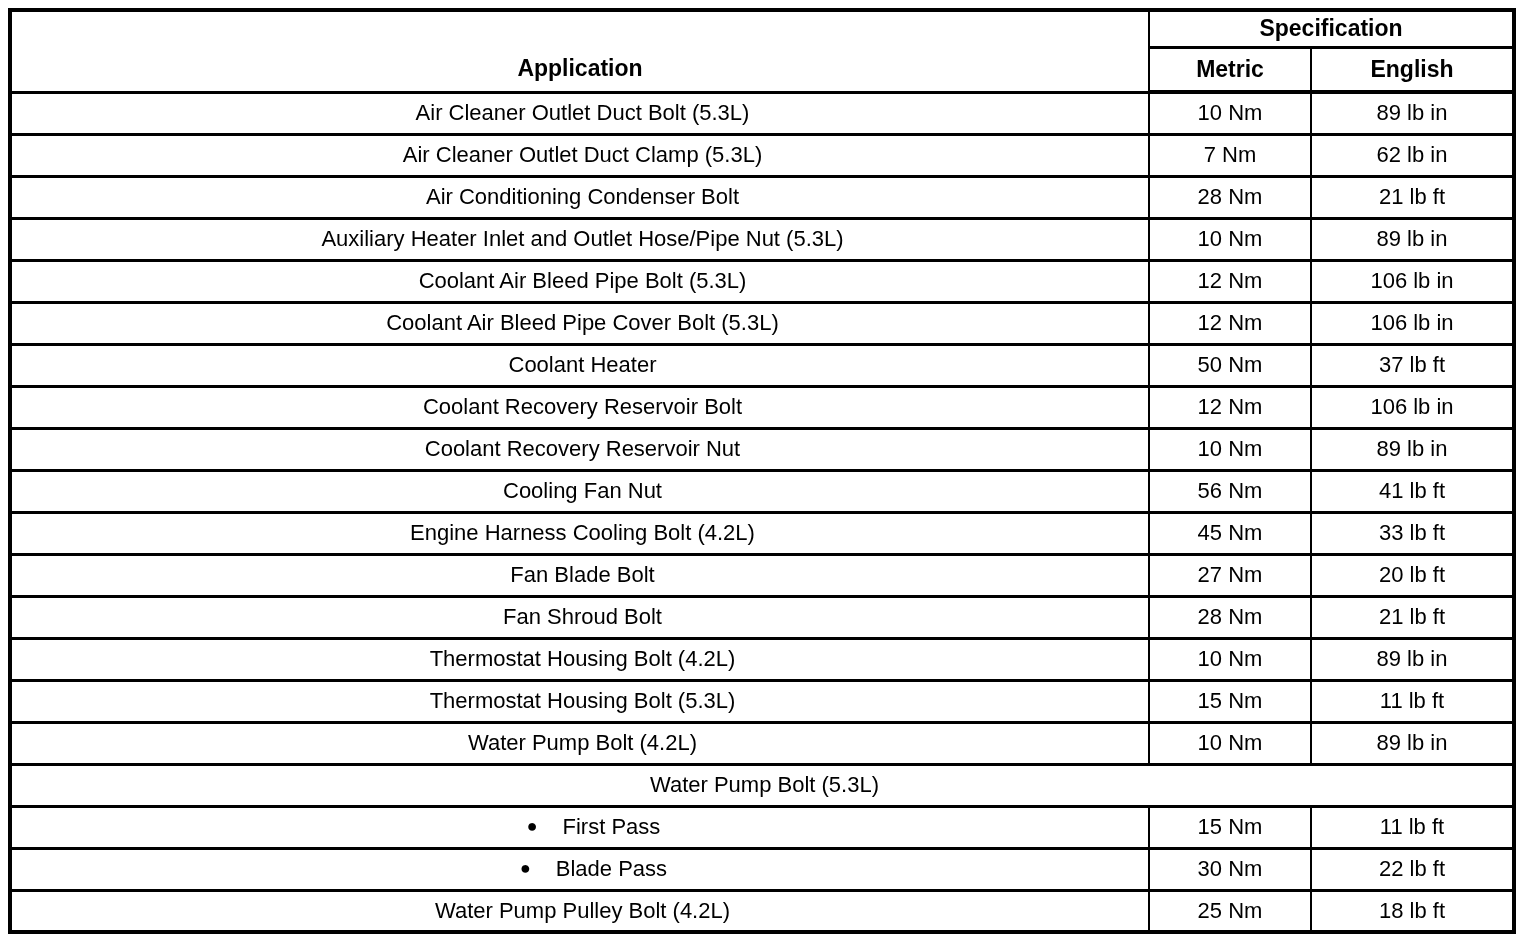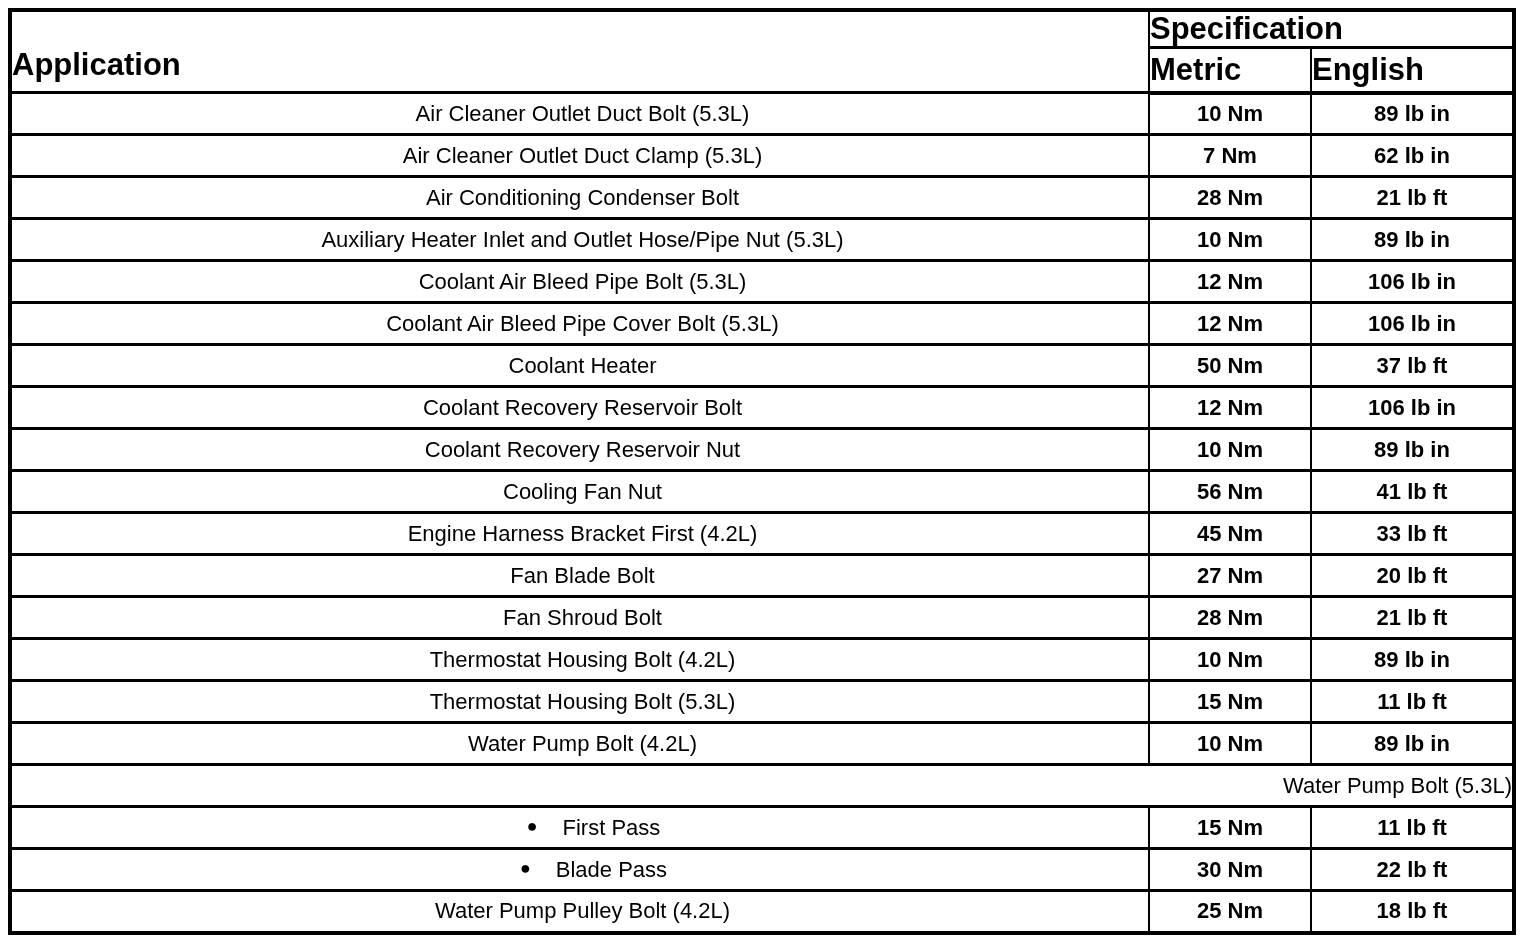--- a/index.html
+++ b/index.html
@@ -35,43 +35,42 @@
   th, td {
     border-style: solid;
     border-color: #000000;
     border-width: 3px 2px;
     vertical-align: middle;
     white-space: nowrap;
     overflow: hidden;
   }
   thead th {
     font-weight: bold;
-    text-align: left;
-    font-size: 31px;
+    text-align: center;
+    font-size: 23px;
   }
   tr.header-row-1 { height: 37px; }
   tr.header-row-2 { height: 45px; }
   tbody tr        { height: 42px; }
 
   th.th-app {
     vertical-align: bottom;
     padding-bottom: 9px;
   }
   thead tr.header-row-2 th { border-bottom-width: 4px; margin-left: 29px; }
 
   td.cell-app {
     text-align: center;
     padding-left: 5px;
   }
   td.cell-val {
     text-align: center;
-    font-weight: bold;
   }
   td.group-cell {
-    text-align: right;
+    text-align: center;
     padding-left: 5px;
   }
   td.bullet-cell {
     padding-left: 27px;
   }
   span.bullet {
     display: inline-block;
     font-size: 18px;
     vertical-align: middle;
     margin-right: 25px;
@@ -147,21 +146,21 @@
           <td class="cell-app">Coolant Recovery Reservoir Nut</td>
           <td class="cell-val">10 Nm</td>
           <td class="cell-val">89 lb in</td>
         </tr>
         <tr>
           <td class="cell-app">Cooling Fan Nut</td>
           <td class="cell-val">56 Nm</td>
           <td class="cell-val">41 lb ft</td>
         </tr>
         <tr>
-          <td class="cell-app">Engine Harness Bracket First (4.2L)</td>
+          <td class="cell-app">Engine Harness Cooling Bolt (4.2L)</td>
           <td class="cell-val">45 Nm</td>
           <td class="cell-val">33 lb ft</td>
         </tr>
         <tr>
           <td class="cell-app">Fan Blade Bolt</td>
           <td class="cell-val">27 Nm</td>
           <td class="cell-val">20 lb ft</td>
         </tr>
         <tr>
           <td class="cell-app">Fan Shroud Bolt</td>

